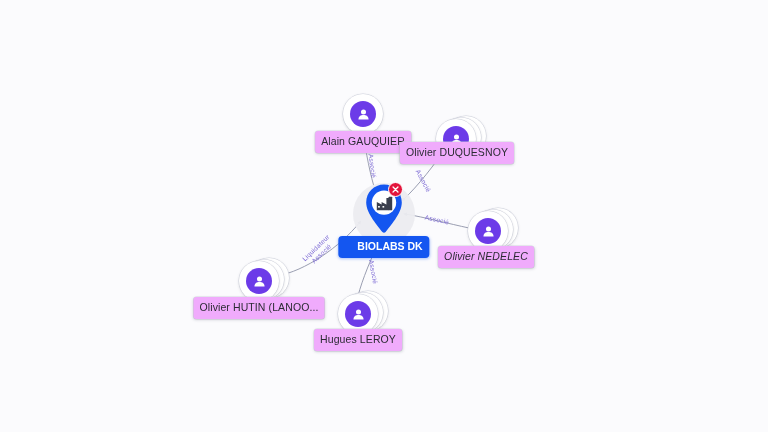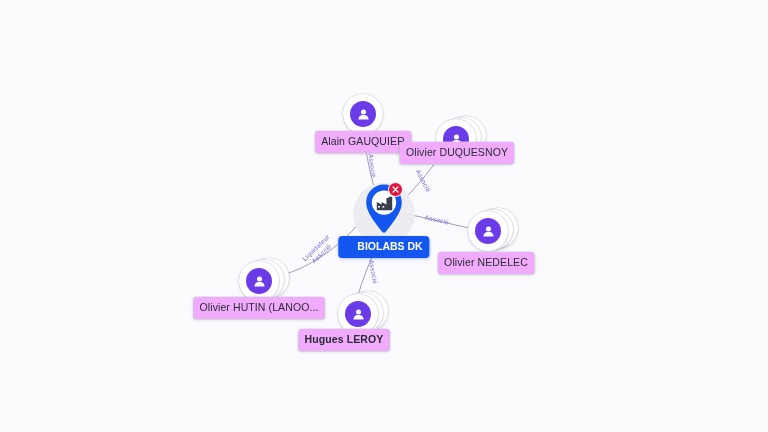--- a/index.html
+++ b/index.html
@@ -220,33 +220,33 @@
         <div class="card c3"></div>
         <div class="card c2"></div>
         <div class="card c1"></div>
         <div class="avatar">
           <svg width="15" height="15" viewBox="0 0 16 16">
             <circle cx="8" cy="5.4" r="2.7" fill="#ffffff"></circle>
             <path d="M2.6 13.4 C2.6 10.1 5.0 8.6 8 8.6 C11 8.6 13.4 10.1 13.4 13.4 Z" fill="#ffffff"></path>
           </svg>
         </div>
       </div>
-      <div class="node-label" style="left: 486px; top: 252px;">Olivier NEDELEC</div>
+      <div class="node-label" style="left: 486px; top: 246px; font-style: italic;">Olivier NEDELEC</div>
       <div class="person-stack" style="left: 358px; top: 314px; width: 40px; height: 40px;">
         <div class="card c3"></div>
         <div class="card c2"></div>
         <div class="card c1"></div>
         <div class="avatar">
           <svg width="15" height="15" viewBox="0 0 16 16">
             <circle cx="8" cy="5.4" r="2.7" fill="#ffffff"></circle>
             <path d="M2.6 13.4 C2.6 10.1 5.0 8.6 8 8.6 C11 8.6 13.4 10.1 13.4 13.4 Z" fill="#ffffff"></path>
           </svg>
         </div>
       </div>
-      <div class="node-label" style="left: 344px; top: 329px; font-weight: bold;">Hugues LEROY</div>
+      <div class="node-label" style="left: 358px; top: 329px;">Hugues LEROY</div>
       <div class="person-stack" style="left: 259px; top: 281px; width: 40px; height: 40px;">
         <div class="card c3"></div>
         <div class="card c2"></div>
         <div class="card c1"></div>
         <div class="avatar">
           <svg width="15" height="15" viewBox="0 0 16 16">
             <circle cx="8" cy="5.4" r="2.7" fill="#ffffff"></circle>
             <path d="M2.6 13.4 C2.6 10.1 5.0 8.6 8 8.6 C11 8.6 13.4 10.1 13.4 13.4 Z" fill="#ffffff"></path>
           </svg>
         </div>

